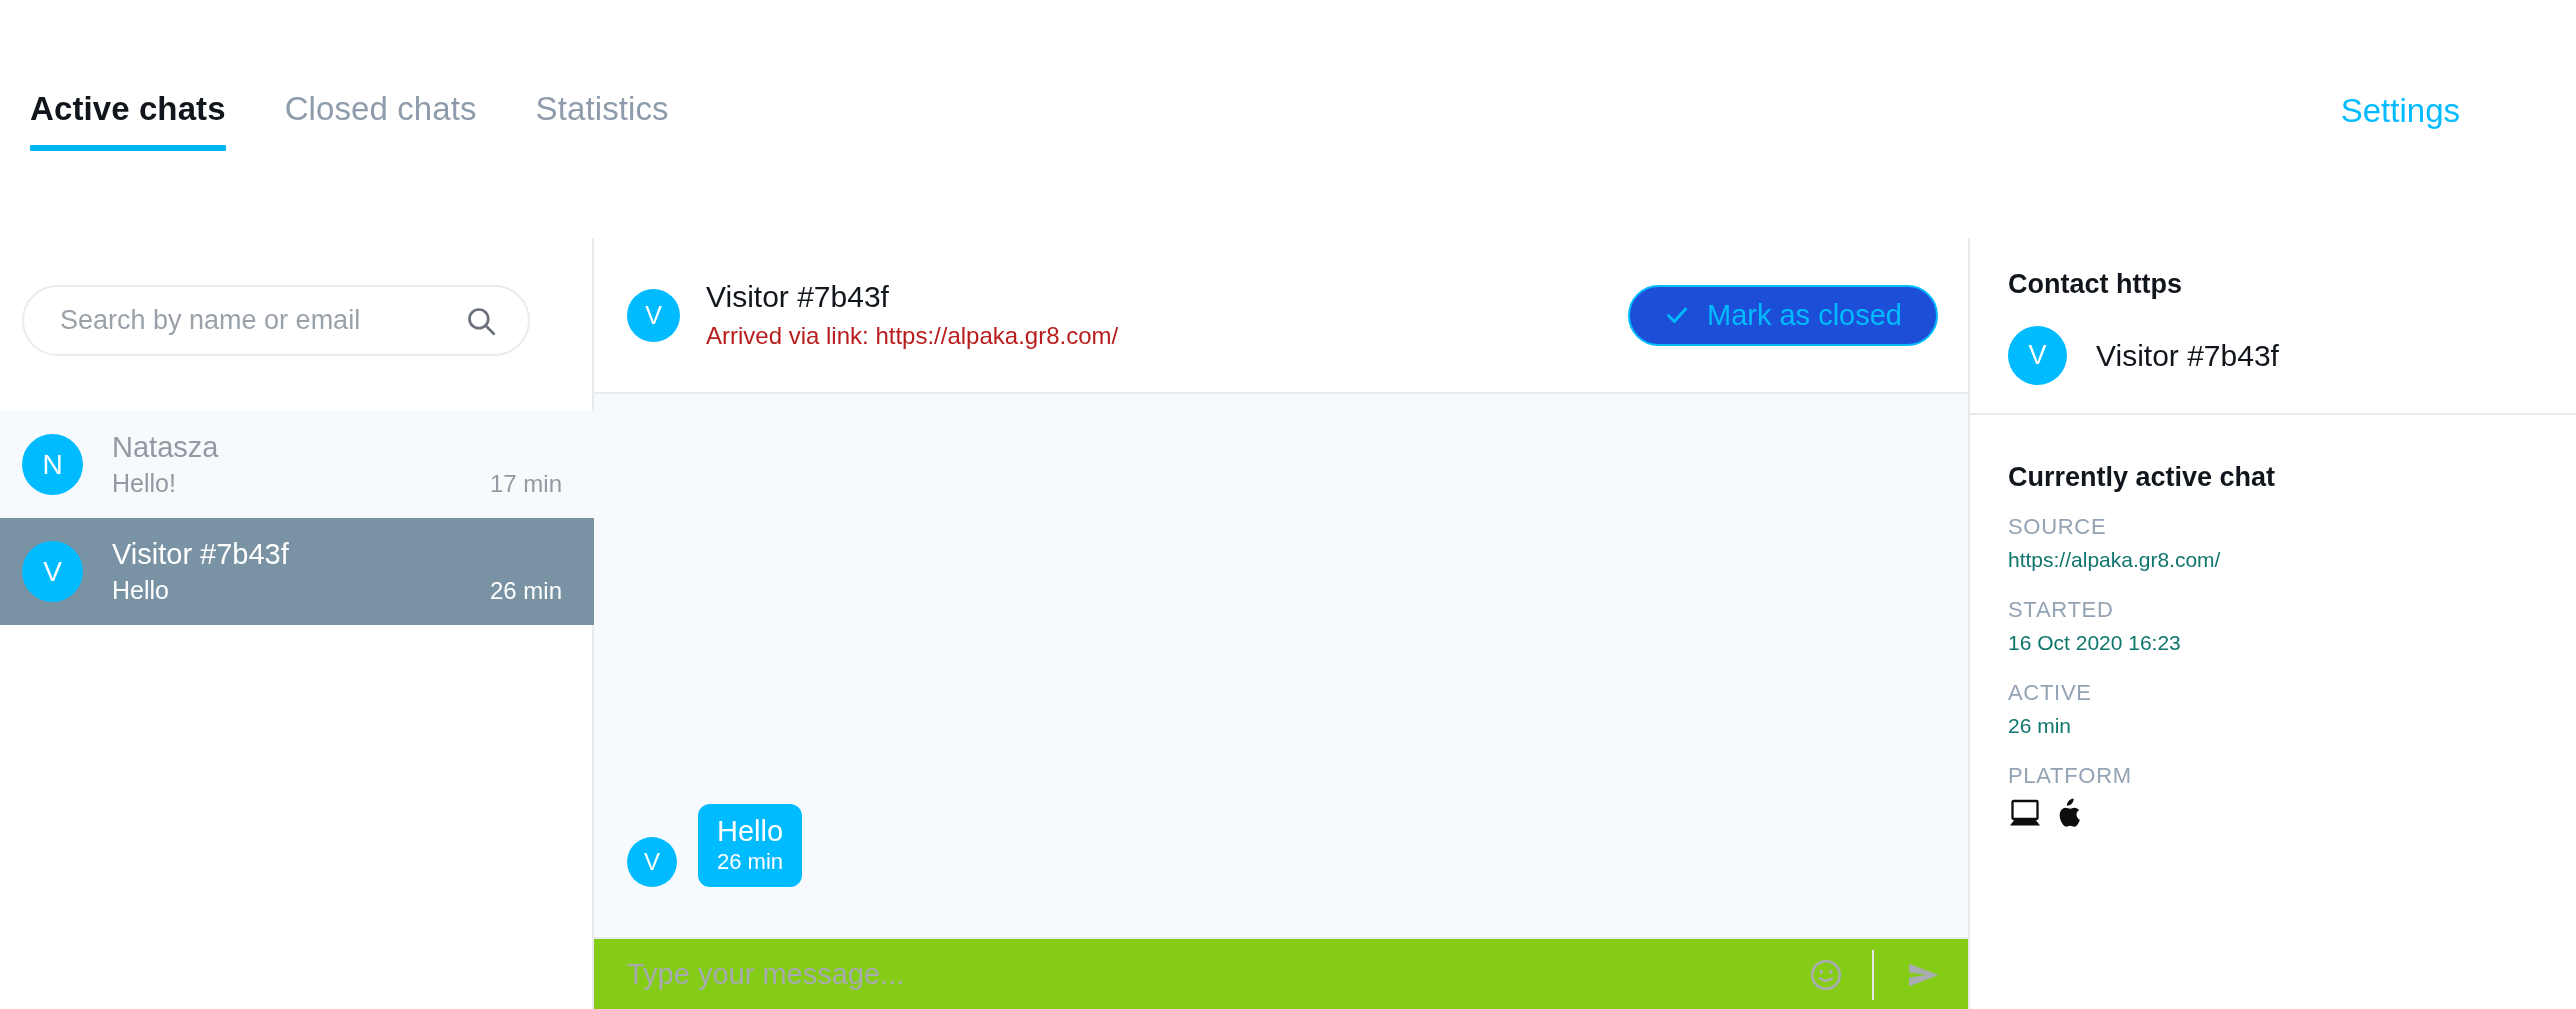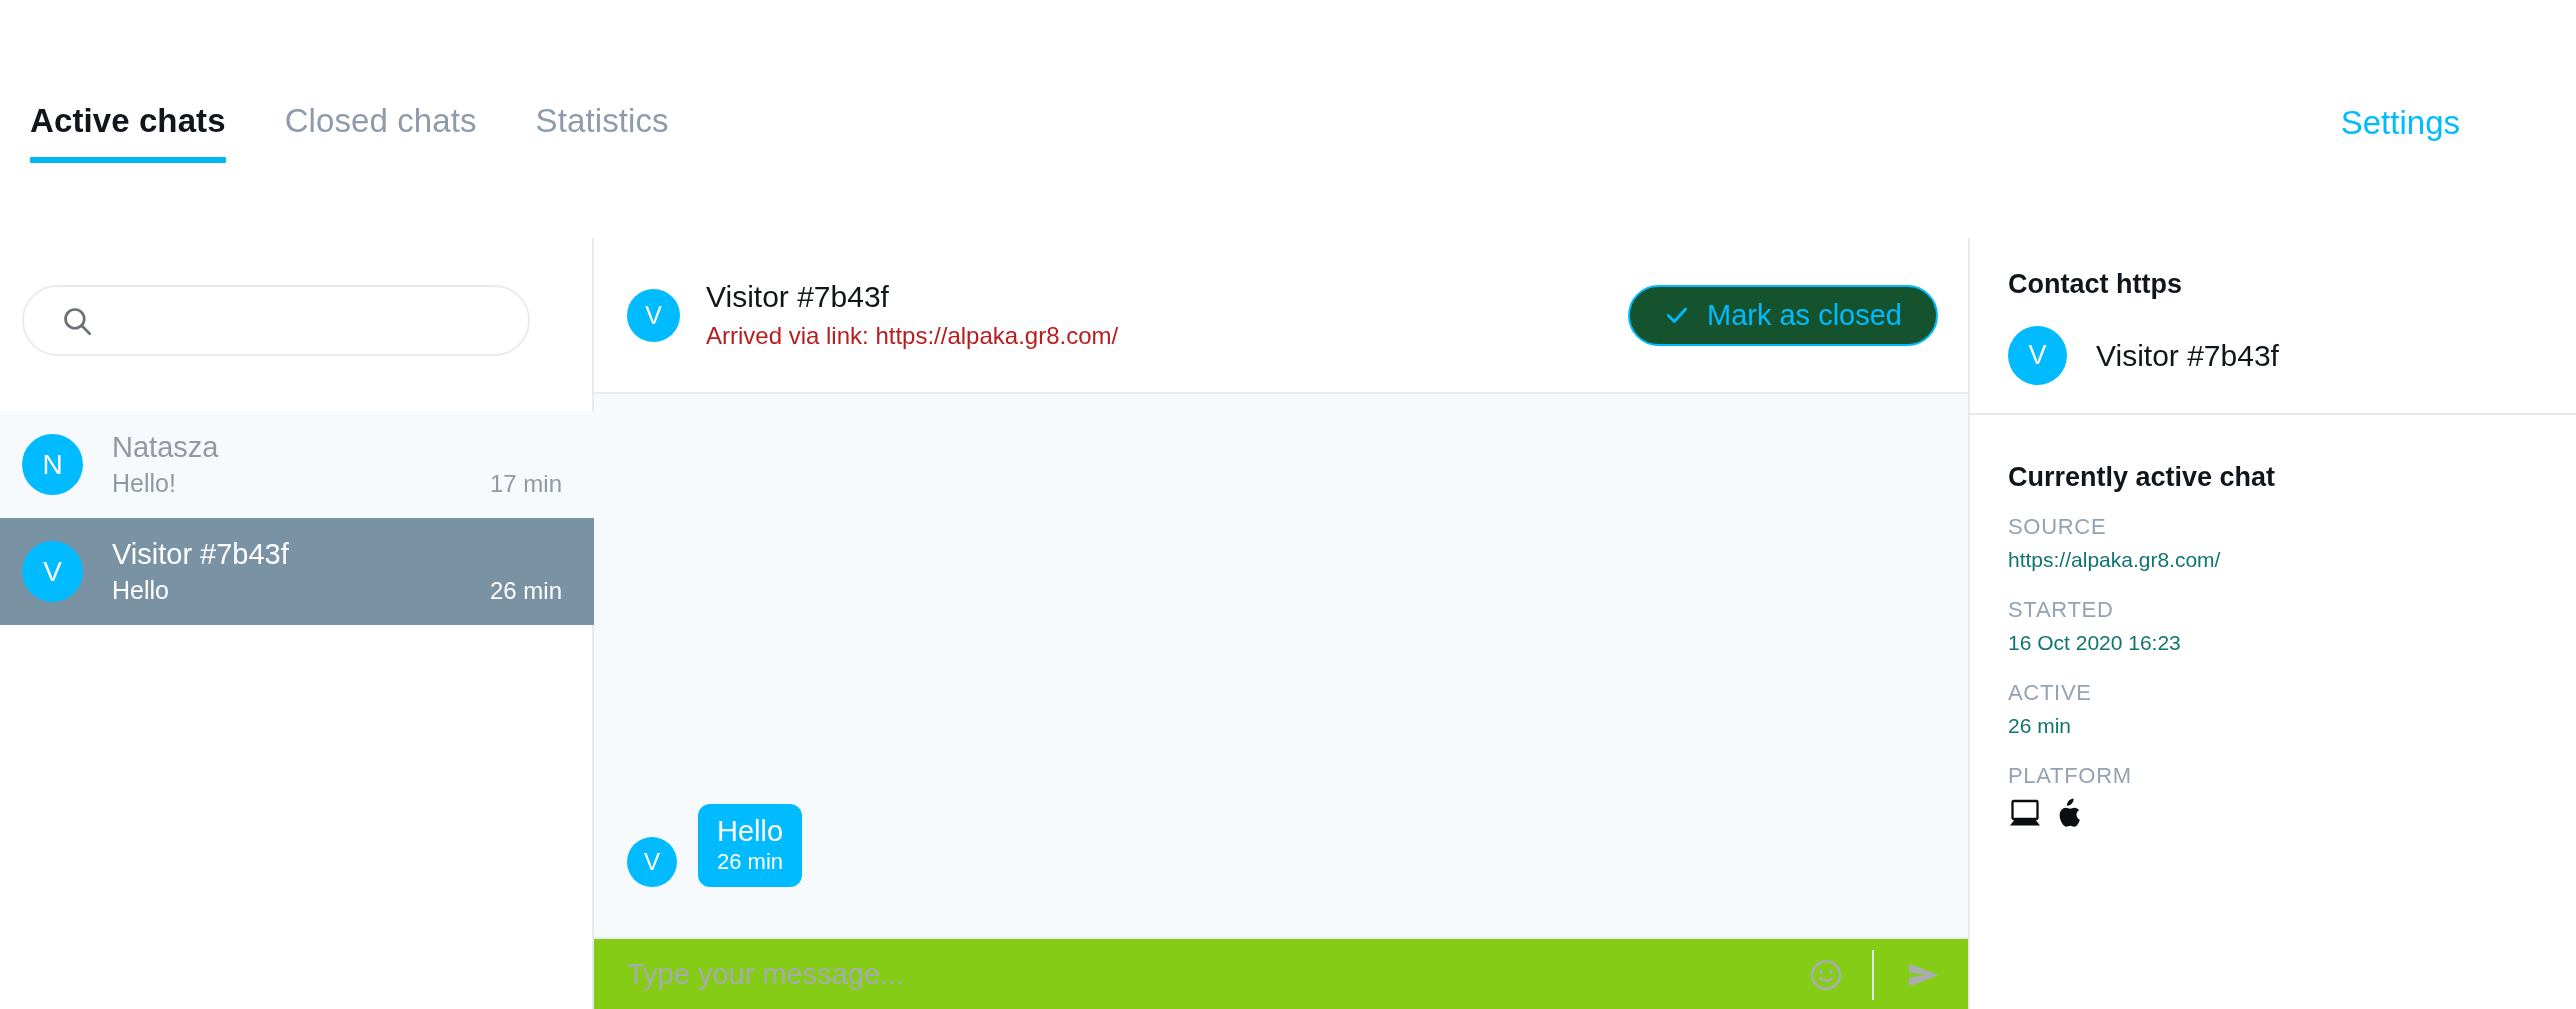--- a/index.html
+++ b/index.html
@@ -15,21 +15,21 @@
   .app {
     position: relative;
     width: 2576px;
     height: 1010px;
     background: #ffffff;
   }
 
   
   .topnav {
     position: absolute;
-    top: 16px; left: 0;
+    top: 4px; left: 0;
     width: 2498px;
     height: 236px;
     background: #ffffff;
     border-bottom: 2px solid #e8eaed;
   }
   .tabs {
     position: absolute;
     left: 30px;
     top: 85px;
     display: flex;
@@ -227,21 +227,21 @@
     line-height: 28px;
     color: #b91c1c;
     white-space: nowrap;
   }
   .mark-closed-btn {
     flex: 0 0 auto;
     height: 61px;
     padding: 0 34px;
     border: 2px solid #00bbff;
     border-radius: 34px;
-    background: #14532d;
+    background: #1d4ed8;
     color: #00bbff;
     font-family: "Liberation Sans", sans-serif;
     font-size: 29px;
     display: flex;
     align-items: center;
     gap: 17px;
     cursor: pointer;
     white-space: nowrap;
   }
   .check-icon { width: 26px; height: 26px; flex: 0 0 26px; display:block; }
@@ -400,20 +400,21 @@
     </div>
     <div class="settings-link">Settings</div>
   </div>
 
   <div class="body-row">
 
     <div class="sidebar">
 
       <div class="search-wrap">
         <div class="search-box">
+          <input class="search-input" type="text" placeholder="Search by name or email" style="">
           <svg class="search-icon" viewBox="0 0 24 24" fill="none">
             <circle cx="10.5" cy="10.5" r="6.6" stroke="#6b7178" stroke-width="1.9"></circle>
             <line x1="15.4" y1="15.4" x2="21" y2="21" stroke="#6b7178" stroke-width="1.9" stroke-linecap="round"></line>
           </svg>
         </div>
       </div>
 
       <div class="chat-list">
 
         <div class="chat-item unselected">

